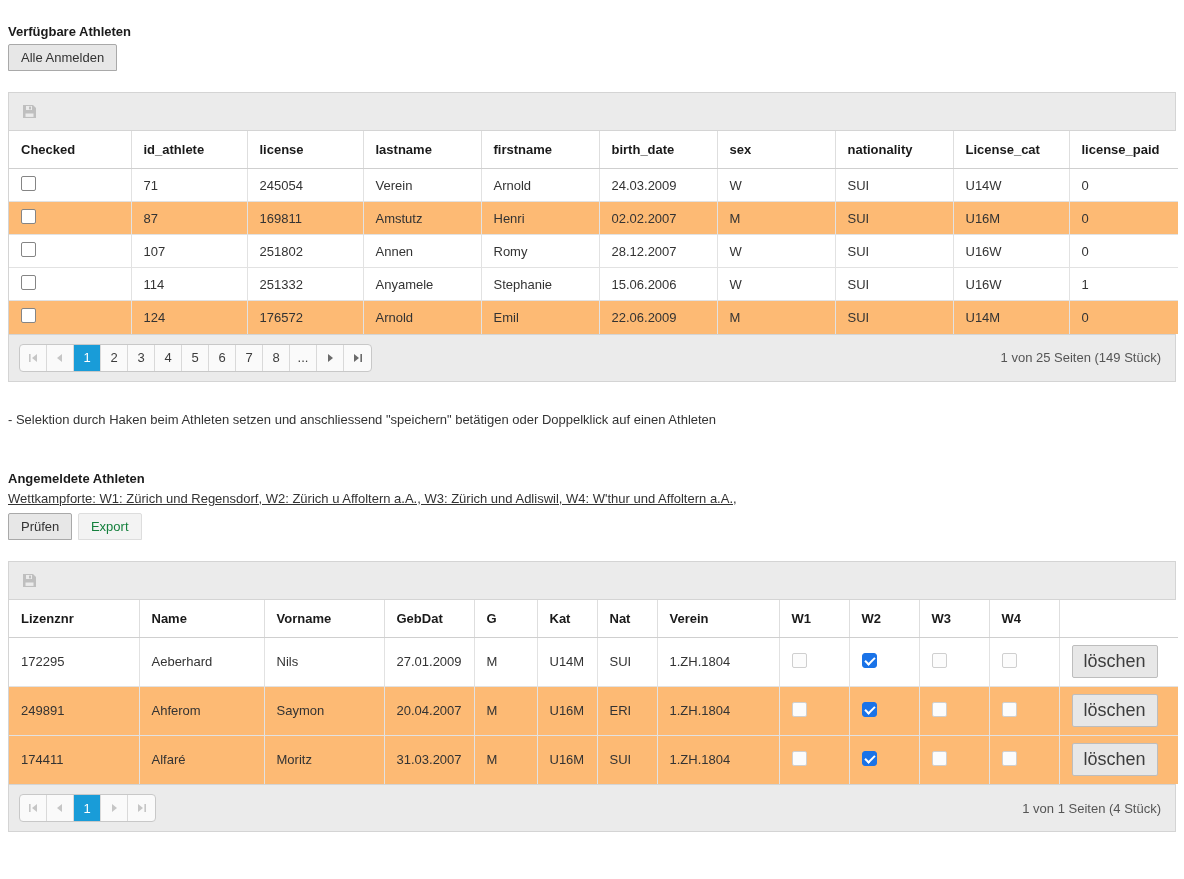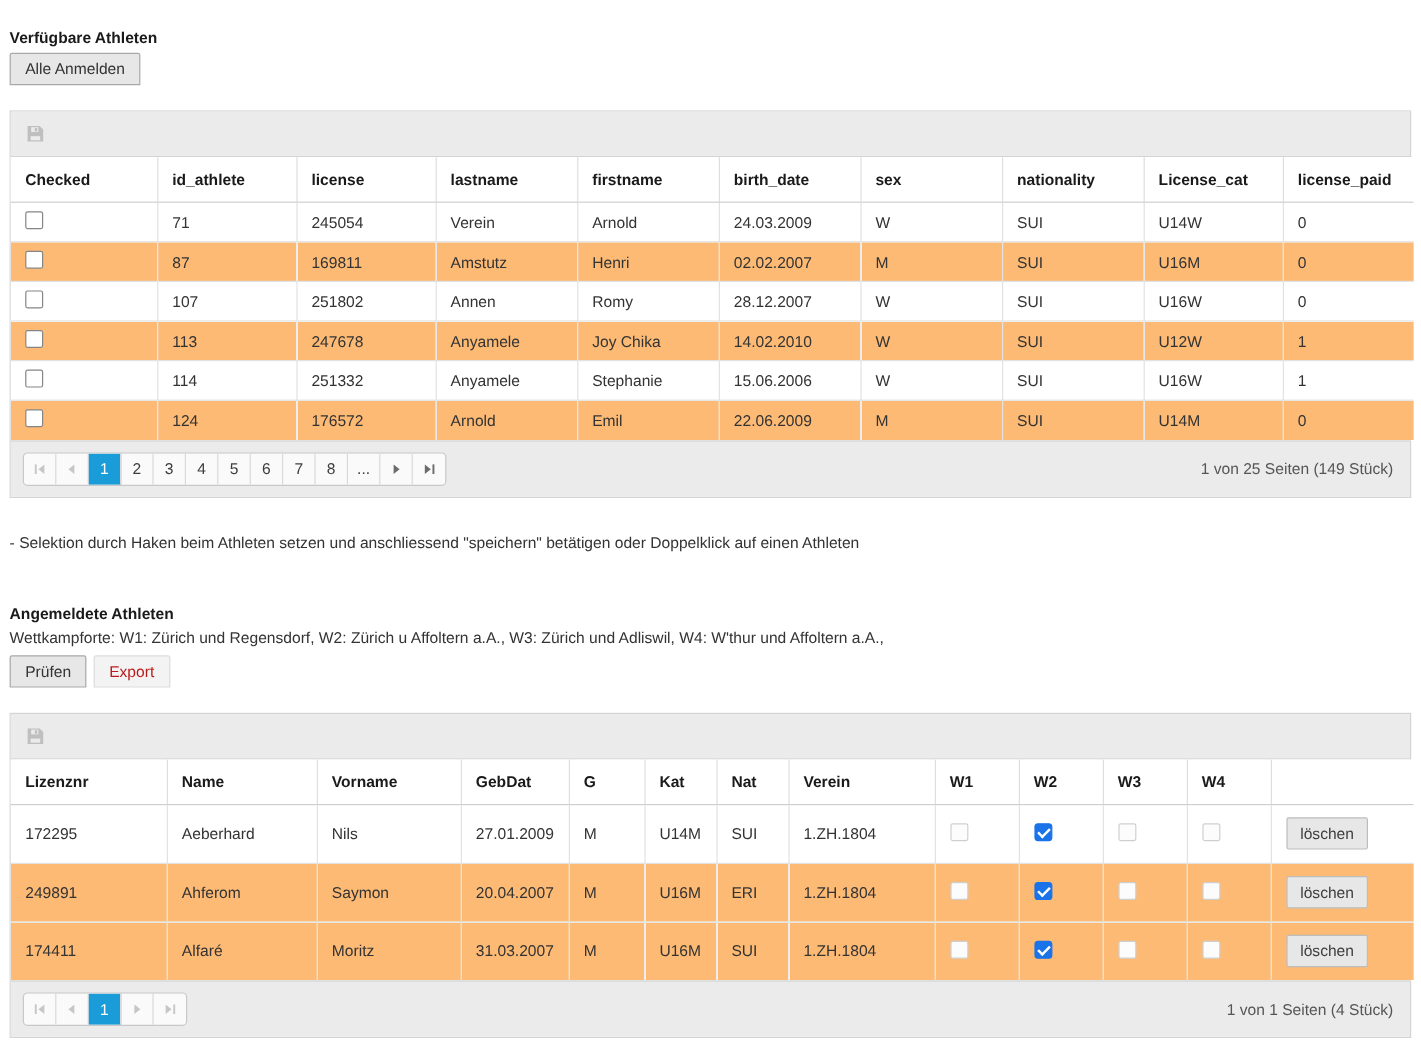--- a/index.html
+++ b/index.html
@@ -12,21 +12,21 @@
   .page { padding:8px 8px 10px 8px; }
 
   .section-title { font-weight:bold; color:#1a1a1a; font-size:13px; margin:16px 0 5px 0; }
 
   
   .btn {
     display:inline-block; background:#e7e7e7; border:1px solid #a9a9a9;
     color:#333; font-size:13px; font-family:inherit; padding:5px 12px;
     border-radius:2px 2px 0 0; cursor:pointer; vertical-align:bottom; margin-right:2px;
   }
-  .btn.disabled { background:#f3f3f3; border-color:#ddd; color:#b91c1c; cursor:default; }
+  .btn.disabled { background:#f3f3f3; border-color:#ddd; color:#15803d; cursor:default; }
 
   
   .grid { border:1px solid #d4d4d4; background:#fff;margin-top:21px; }
   .toolbar { background:#ebebeb; border-bottom:1px solid #d4d4d4; padding:11px 13px; line-height:0; }
 
   table { border-collapse:collapse; table-layout:fixed; width:100%; background:#fff; }
   th {
     text-align:left; font-weight:bold; color:#1a1a1a; font-size:13px;
     padding:11px 12px; background:#fff;
     border-right:1px solid #dedede; border-bottom:1px solid #cfcfcf;
@@ -47,21 +47,21 @@
   .cb.plain { border:1px solid #858585; background:#fff; }
   .cb.off   { border:1px solid #cfcfcf; background:#fcfcfc; }
   .cb.on    { background:#1a73e8; border:1px solid #1a73e8; position:relative; border-radius:3px; }
   .cb.on::after {
     content:""; position:absolute; left:4px; top:1px; width:4px; height:8px;
     border:solid #fff; border-width:0 2px 2px 0; transform:rotate(45deg);
   }
 
   .del-btn {
     background:#e7e7e7; border:1px solid #bdbdbd; border-radius:2px;
-    color:#3d3d3d; font-family:inherit; font-size:13px; padding:5px 11px; cursor:pointer;
+    color:#3d3d3d; font-family:inherit; font-size:18px; padding:5px 11px; cursor:pointer;
   }
 
   
   .pagerbar {
     background:#ebebeb; border-top:1px solid #d4d4d4; padding:9px 10px;
     display:flex; align-items:center; justify-content:space-between;
   }
   .pager-wrap {
     display:inline-flex; border:1px solid #c8c8c8; border-radius:4px;
     background:#fafafa; overflow:hidden;
@@ -70,21 +70,21 @@
     min-width:27px; height:26px; display:inline-flex; align-items:center; justify-content:center;
     border-right:1px solid #d9d9d9; color:#3d3d3d; font-size:13px; padding:0 5px; cursor:pointer;
   }
   .pg:last-child, .pgn:last-child { border-right:none; }
   .pg.active { background:#199cd8; color:#fff; cursor:default; }
   .pgn svg { display:block; }
   .pager-info { color:#555; font-size:13px; padding-right:4px; }
 
   .note { color:#333; margin:30px 0 44px 0; }
   .warning { color:#f0862b; margin:3px 0 4px 0; }
-  .venues { color:#333; margin:0 0 7px 0; }
+  .venues { color:#333; margin:0 0 7px 0;text-decoration:underline; }
 </style>
 </head>
 <body>
 
 <div class="page">
 
   
   <div class="section-title">Verfügbare Athleten</div>
   <button class="btn">Alle Anmelden</button>
 
@@ -155,32 +155,20 @@
             <td><span class="cb plain"></span></td>
             <td>107</td>
             <td>251802</td>
             <td>Annen</td>
             <td>Romy</td>
             <td>28.12.2007</td>
             <td>W</td>
             <td>SUI</td>
             <td>U16W</td>
             <td>0</td>
-          </tr>
-          <tr class="alt">
-            <td><span class="cb plain"></span></td>
-            <td>113</td>
-            <td>247678</td>
-            <td>Anyamele</td>
-            <td>Joy Chika</td>
-            <td>14.02.2010</td>
-            <td>W</td>
-            <td>SUI</td>
-            <td>U12W</td>
-            <td>1</td>
           </tr>
           <tr>
             <td><span class="cb plain"></span></td>
             <td>114</td>
             <td>251332</td>
             <td>Anyamele</td>
             <td>Stephanie</td>
             <td>15.06.2006</td>
             <td>W</td>
             <td>SUI</td>

